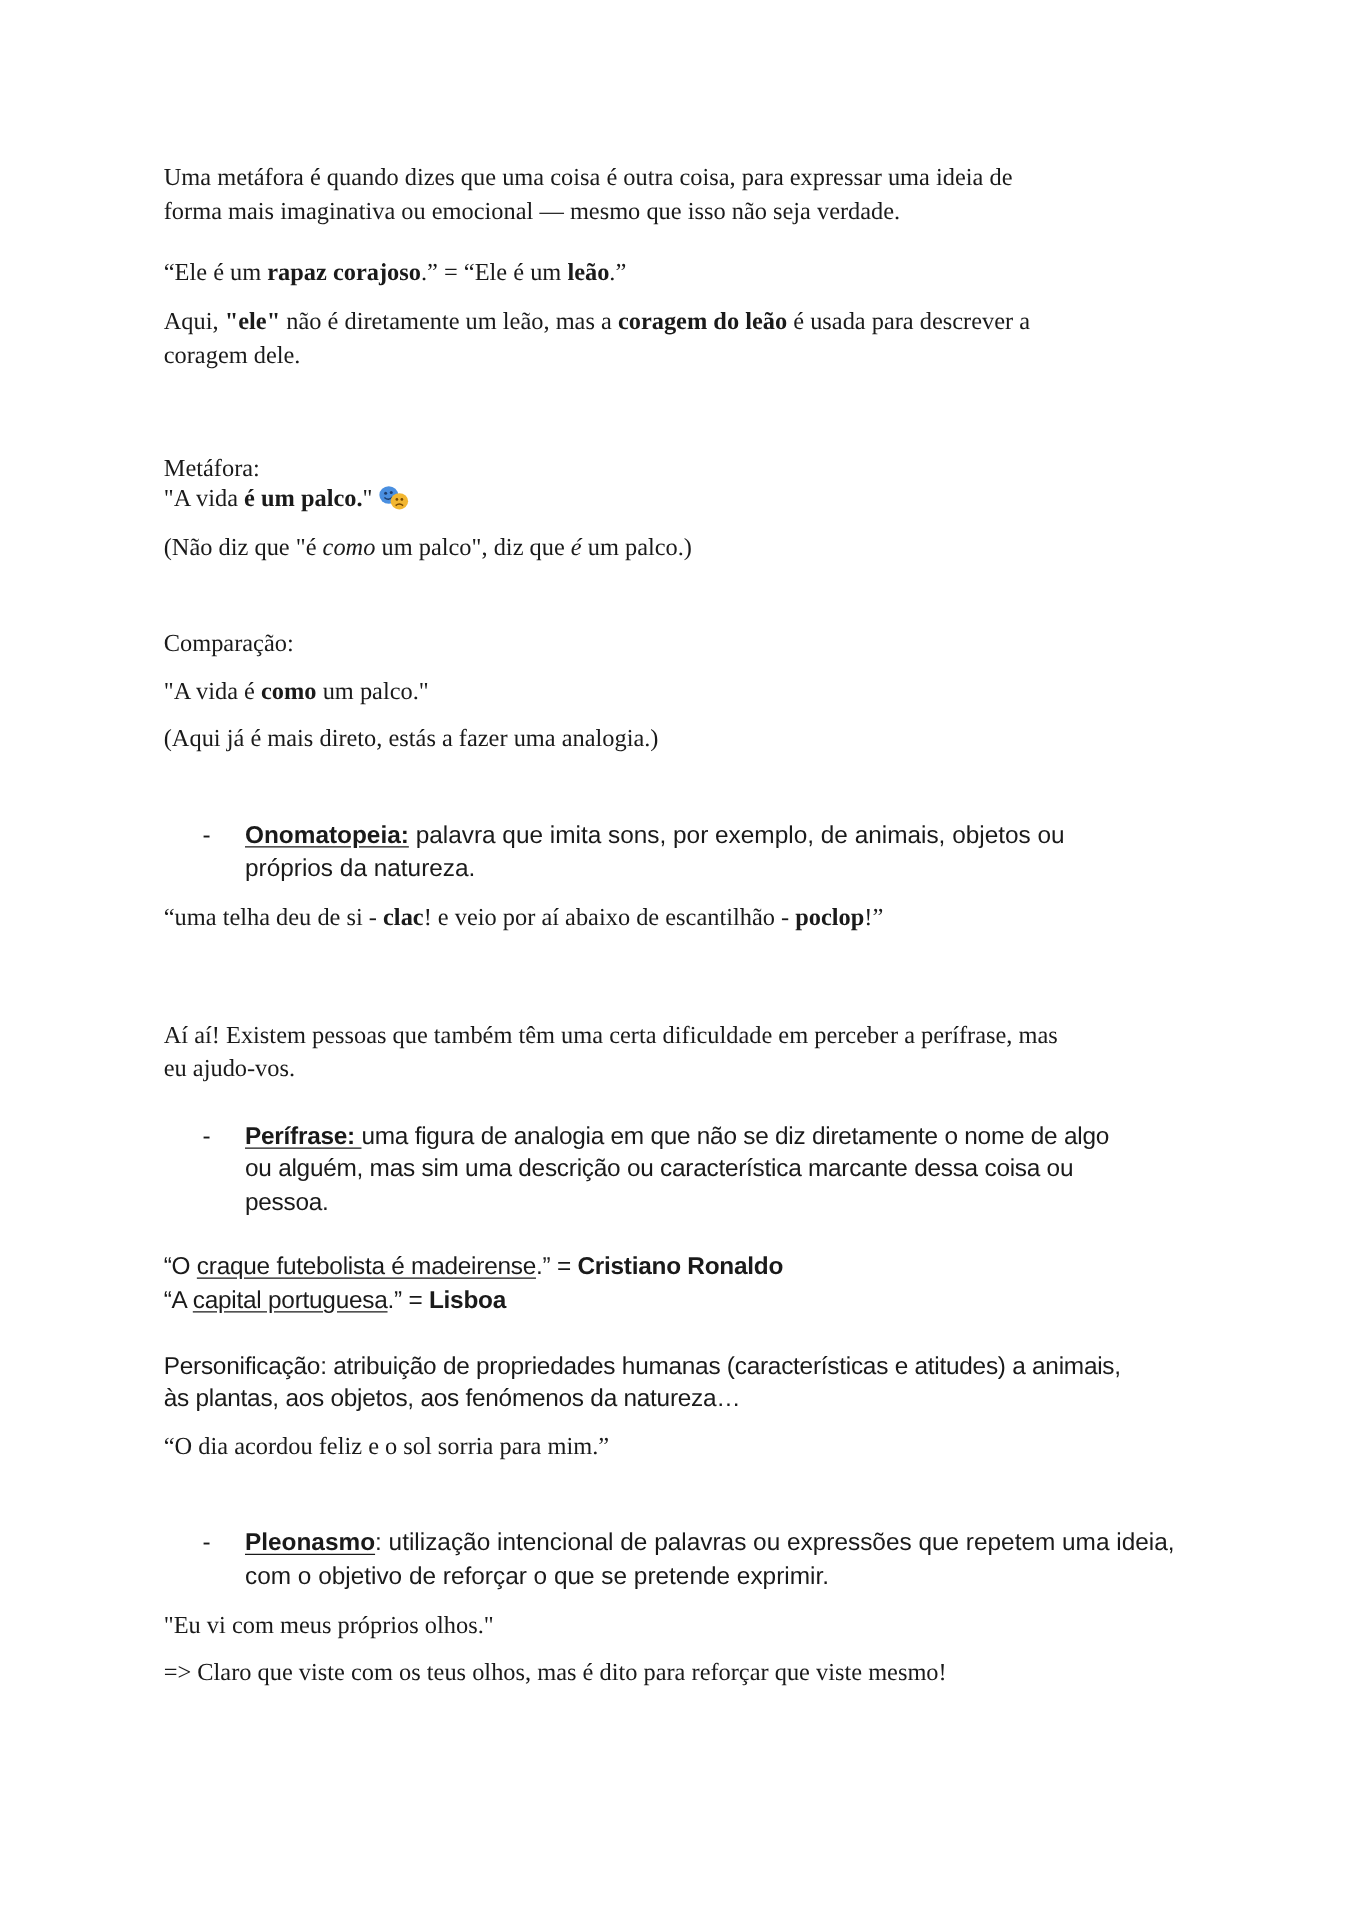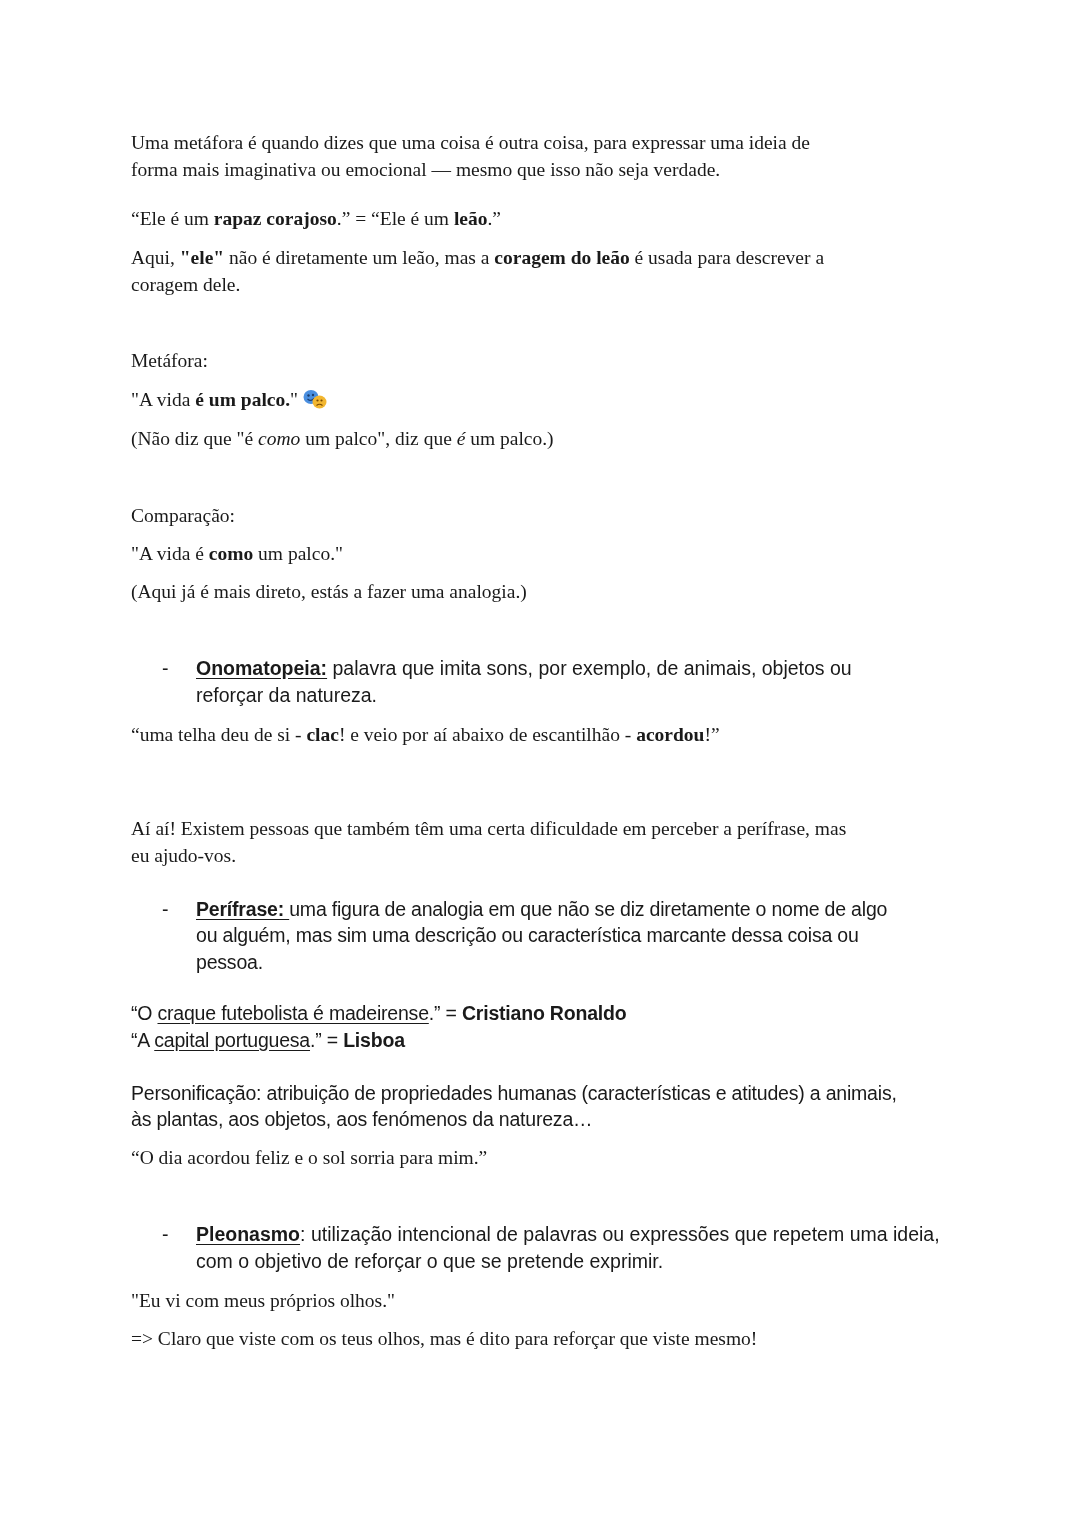--- a/index.html
+++ b/index.html
@@ -21,41 +21,41 @@
 <body>
 
 <div class="line" style="top:129px">Uma metáfora é quando dizes que uma coisa é outra coisa, para expressar uma ideia de</div>
 <div class="line" style="top:156px">forma mais imaginativa ou emocional — mesmo que isso não seja verdade.</div>
 
 <div class="line" style="top:205px"><span>“Ele é um </span><b>rapaz corajoso</b><span>.” = “Ele é um </span><b>leão</b><span>.”</span></div>
 
 <div class="line" style="top:244px"><span>Aqui, </span><b>"ele"</b><span> não é diretamente um leão, mas a </span><b>coragem do leão</b><span> é usada para descrever a</span></div>
 <div class="line" style="top:271px">coragem dele.</div>
 
-<div class="line" style="top:347px">Metáfora:</div>
+<div class="line" style="top:362px">Metáfora:</div>
 <div class="line" style="top:386px"><span>"A vida </span><b>é um palco.</b><span>"</span><span class="emoji"><svg width="26" height="22" viewBox="0 0 26 22">
         <ellipse cx="9" cy="9" rx="7.5" ry="7" fill="#4a8fe0"></ellipse>
         <circle cx="6.5" cy="7.5" r="1.2" fill="#1d3d6b"></circle>
         <circle cx="11" cy="7" r="1.2" fill="#1d3d6b"></circle>
         <path d="M5.5 11 Q9 14 12 10.5" stroke="#1d3d6b" stroke-width="1.2" fill="none"></path>
         <ellipse cx="17.5" cy="14" rx="7" ry="6.5" fill="#f2b630"></ellipse>
         <circle cx="15.5" cy="12.5" r="1.1" fill="#7a4a00"></circle>
         <circle cx="19.5" cy="12.5" r="1.1" fill="#7a4a00"></circle>
         <path d="M14.5 17.5 Q17.5 15 20.5 17.5" stroke="#7a4a00" stroke-width="1.2" fill="none"></path>
       </svg></span></div>
 <div class="line" style="top:425px"><span>(Não diz que "é </span><i>como</i><span> um palco", diz que </span><i>é</i><span> um palco.)</span></div>
 
 <div class="line" style="top:502px">Comparação:</div>
 <div class="line" style="top:540px"><span>"A vida é </span><b>como</b><span> um palco."</span></div>
 <div class="line" style="top:578px">(Aqui já é mais direto, estás a fazer uma analogia.)</div>
 
 <div class="bullet-dash" style="top:655px">-</div>
 <div class="bullet-body" style="top:655px"><b><u>Onomatopeia:</u></b><span> palavra que imita sons, por exemplo, de animais, objetos ou</span></div>
-<div class="bullet-body" style="top:682px">reforçar da natureza.</div>
-<div class="line" style="top:721px"><span>“uma telha deu de si - </span><b>clac</b><span>! e veio por aí abaixo de escantilhão - </span><b>acordou</b><span>!”</span></div>
+<div class="bullet-body" style="top:682px">próprios da natureza.</div>
+<div class="line" style="top:721px"><span>“uma telha deu de si - </span><b>clac</b><span>! e veio por aí abaixo de escantilhão - </span><b>poclop</b><span>!”</span></div>
 
 <div class="line" style="top:815px">Aí aí! Existem pessoas que também têm uma certa dificuldade em perceber a perífrase, mas</div>
 <div class="line" style="top:842px">eu ajudo-vos.</div>
 
 <div class="bullet-dash arial" style="top:896px">-</div>
 <div class="bullet-body arial" style="top:896px"><b><u>Perífrase: </u></b><span>uma figura de analogia em que não se diz diretamente o nome de algo</span></div>
 <div class="bullet-body arial" style="top:922px">ou alguém, mas sim uma descrição ou característica marcante dessa coisa ou</div>
 <div class="bullet-body arial" style="top:949px">pessoa.</div>
 
 <div class="line arial" style="top:1000px"><span>“O </span><u>craque futebolista é madeirense</u><span>.” = </span><b>Cristiano Ronaldo</b></div>

